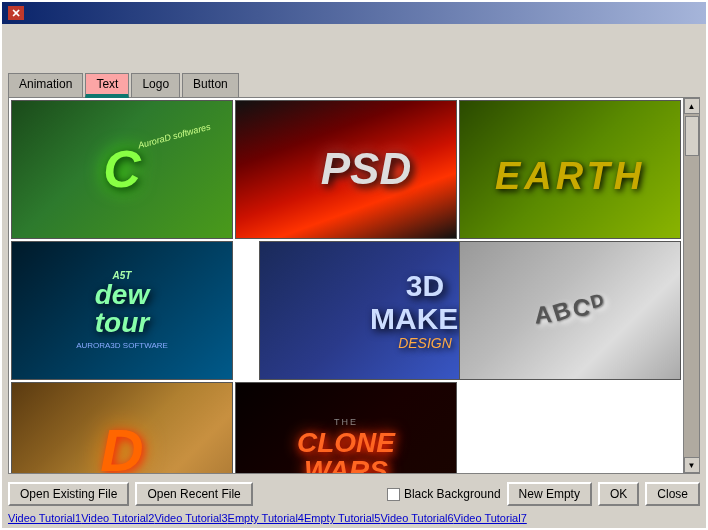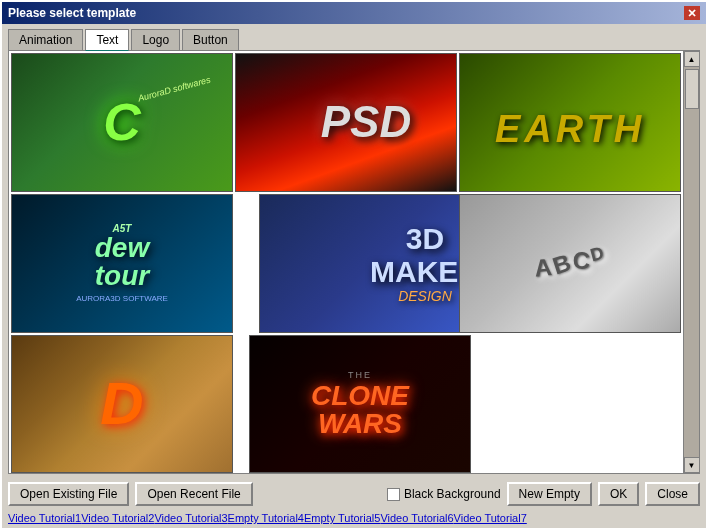--- a/index.html
+++ b/index.html
@@ -46,34 +46,35 @@
       align-items: center;
       justify-content: center;
       font-weight: bold;
     }
     .tabs-row {
       background: #d4d0c8;
       padding: 4px 6px 0 6px;
       display: flex;
       gap: 2px;
       flex-shrink: 0;
+      margin-top: 44px;
     }
     .tab {
       padding: 3px 10px;
       border: 1px solid #808080;
       background: #d4d0c8;
       cursor: pointer;
       font-size: 12px;
       border-bottom: none;
       position: relative;
       bottom: -1px;
     }
     .tab.active {
-      background: #ffffff;
-      border-bottom: 1px solid #0f766e;
+      background: #fca5a5;
+      border-bottom: 4px solid #0f766e;
       z-index: 1;
     }
     .tab:not(.active) {
       background: #bbb8b0;
       border-bottom: 1px solid #808080;
     }
     .content-area {
       flex: 1;
       background: white;
       border: 1px solid #808080;
@@ -128,21 +129,21 @@
     .card-fire {
       background: linear-gradient(135deg, #001a5a 0%, #002a8a 50%, #1a3acc 100%);
       display: flex; align-items: center; justify-content: center;
     }
     .card-fire2 {
       background: linear-gradient(135deg, #3a2a1a 0%, #5a3a0a 30%, #8a5a10 60%, #c88020 100%);
       display: flex; align-items: center; justify-content: center;
     }
     .card-clonewars {
       background: linear-gradient(135deg, #000 0%, #1a0a0a 50%, #2a0a0a 100%);
-      display: flex; align-items: center; justify-content: center; margin-left: 14px;
+      display: flex; align-items: center; justify-content: center;
     }
     .card-text {
       color: white;
       font-weight: bold;
       font-size: 28px;
       text-shadow: 2px 2px 4px rgba(0,0,0,0.8);
       font-style: italic;
       text-align: center;
       line-height: 1;
     }
@@ -263,21 +264,20 @@
       cursor: pointer;
     }
     .grid-item { position: relative; }
   </style>
 </head>
 <body>
 
 <div class="window">
 
   <div class="title-bar">
-    <span class="title-bar-text">Please select template</span>
     <button class="close-btn">✕</button>
   </div>
 
   <div class="tabs-row">
     <div class="tab">Animation</div>
     <div class="tab active">Text</div>
     <div class="tab">Logo</div>
     <div class="tab">Button</div>
   </div>
 

